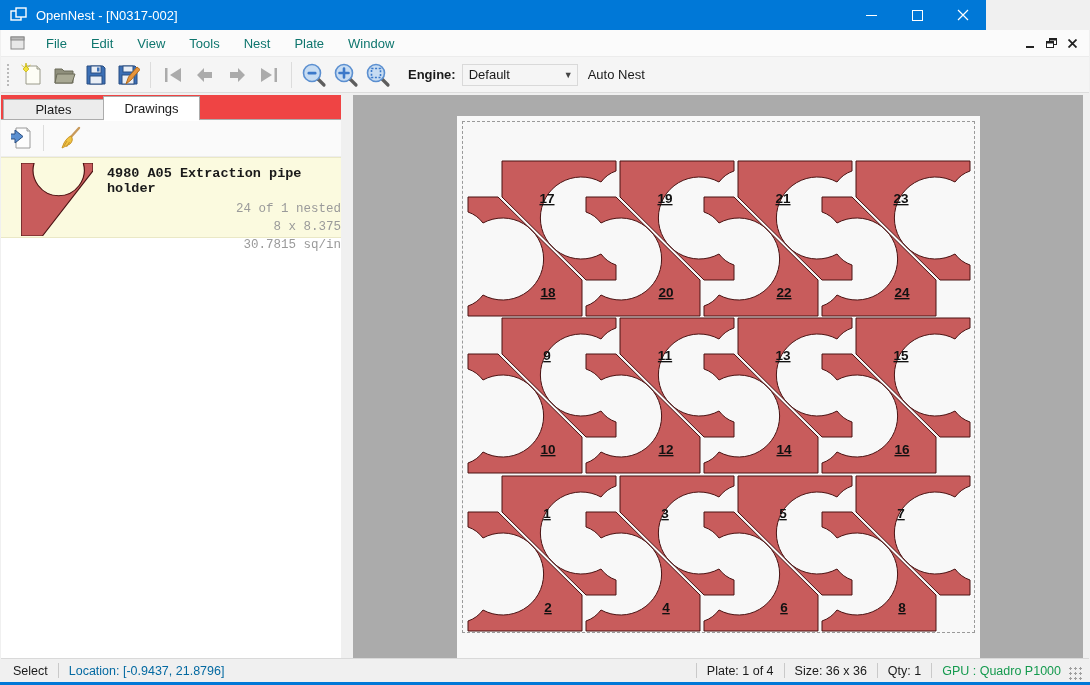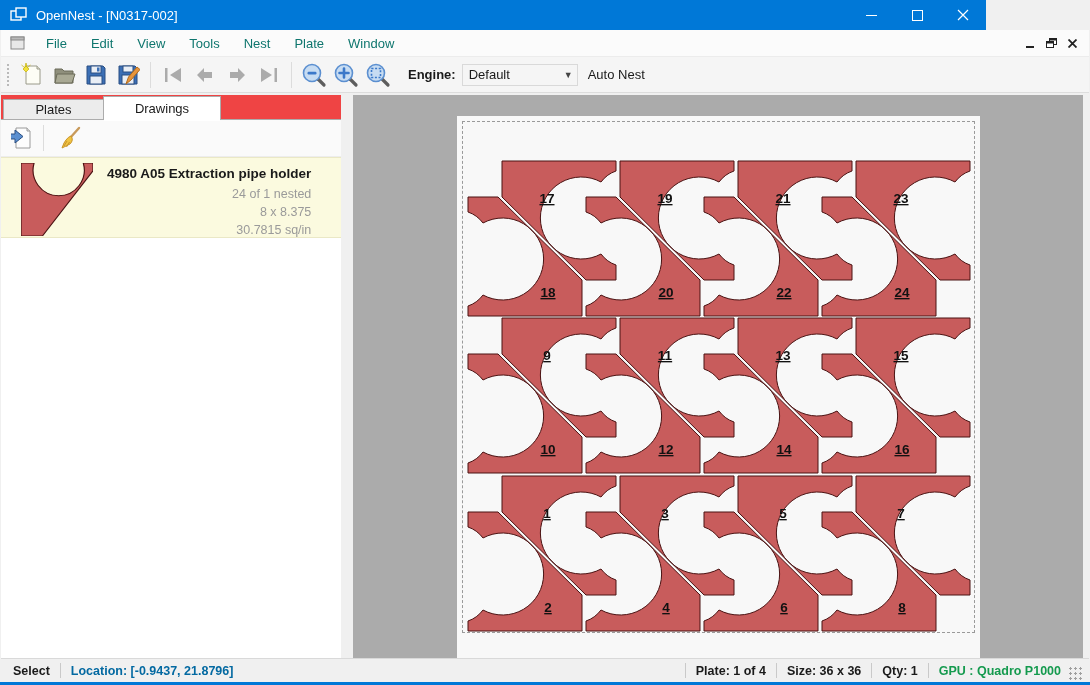--- a/index.html
+++ b/index.html
@@ -44,47 +44,47 @@
   #engine-combo .combo-value { flex:1; padding-left:6px; }
   #engine-combo .combo-arrow { width:17px; text-align:center; color:#444; font-size:9px; }
   #auto-nest { margin-left:4px; font-size:13px; color:#1a1a1a; padding:4px 6px; }
 
   
   #left-panel { position:absolute; left:1px; top:95px; width:340px; bottom:27px; background:#fff; }
   #tabstrip { position:absolute; left:0; top:0; width:100%; height:25px; background:#ef4444;padding-left:12px; }
   .tab { position:absolute; top:4px; height:21px; border:1px solid #ACACAC; background:#ECECEC;
     font-size:13px; color:#1a1a1a; display:flex; align-items:center; justify-content:center; }
   #tab-plates { left:2px; width:100px; border-right:none; }
-  #tab-drawings { left:102px; width:118px; top:1px; height:24px; background:#fff; border-bottom:none; z-index:2; }
+  #tab-drawings { left:102px; width:97px; top:1px; height:24px; background:#fff; border-bottom:none; z-index:2; }
   #tabstrip .strip-line { position:absolute; left:0; right:0; bottom:0; height:1px; background:#ACACAC; }
   #tab-drawings::after { content:""; position:absolute; left:0; right:0; bottom:-1px; height:1px; background:#fff; }
 
   #panel-toolbar { position:absolute; left:0; top:25px; width:100%; height:37px; background:#FAFAFA;
     display:flex; align-items:center; border-bottom:1px solid #EDEDED; }
   #panel-toolbar .tb-btn { margin-left:6px; }
   #panel-toolbar .tb-sep { margin:0 4px; }
 
   #drawing-item { position:absolute; left:0; top:62px; width:100%; height:81px; background:#FBFADF;
     border-top:1px solid #EAE8C6; border-bottom:1px solid #EAE8C6; display:flex; }
   #drawing-thumb { width:72px; margin:5px 14px 0 20px; flex:0 0 auto; }
-  #drawing-info { padding-top:8px; }
+  #drawing-info { padding-top:8px;font-family:Liberation Mono, monospace; }
   #drawing-title { font-size:13.5px; font-weight:bold; color:#1a1a1a; margin-bottom:4px; }
   .drawing-line { font-size:12.5px; color:#9a9a9a; line-height:18px;text-align:right; }
 
   
   #splitter { position:absolute; left:341px; top:95px; width:12px; bottom:27px; background:#F0F0F0; }
   #canvas { position:absolute; left:353px; top:95px; width:730px; bottom:27px; background:#ABABAB; overflow:hidden; }
   #canvas-right-strip { position:absolute; right:0; top:95px; width:6px; bottom:27px; background:#F0F0F0; }
   #sheet { position:absolute; left:104px; top:21px; width:523px; height:632px; background:#F8F8F8; }
   #plate-border { position:absolute; left:5px; top:5px; width:513px; height:512px; border:1px dashed #9a9a9a; }
   #plate-svg { position:absolute; left:5px; top:5px; }
 
   
   #statusbar { position:absolute; left:1px; right:1px; bottom:3px; height:24px; background:#F0F0F0;
-    border-top:1px solid #D9D9D9; display:flex; align-items:center; font-size:12.5px; color:#1a1a1a;font-weight:bold; }
+    border-top:1px solid #D9D9D9; display:flex; align-items:center; font-size:12.5px; color:#1a1a1a; }
   .sb-sep { width:1px; height:15px; background:#C9C9C9; margin:0 10px; }
   #sb-mode { margin-left:12px; }
   #sb-location { color:#0369a1; }
   #sb-right { margin-left:auto; display:flex; align-items:center; }
   .sb-cell { white-space:nowrap; }
   #sb-gpu { color:#149A4E; }
   #resize-grip { width:14px; height:14px; margin:6px 6px 0 8px;
     background-image:radial-gradient(circle, #9f9f9f 1.2px, transparent 1.4px);
     background-size:5px 5px; background-position:bottom right; }
 </style>

